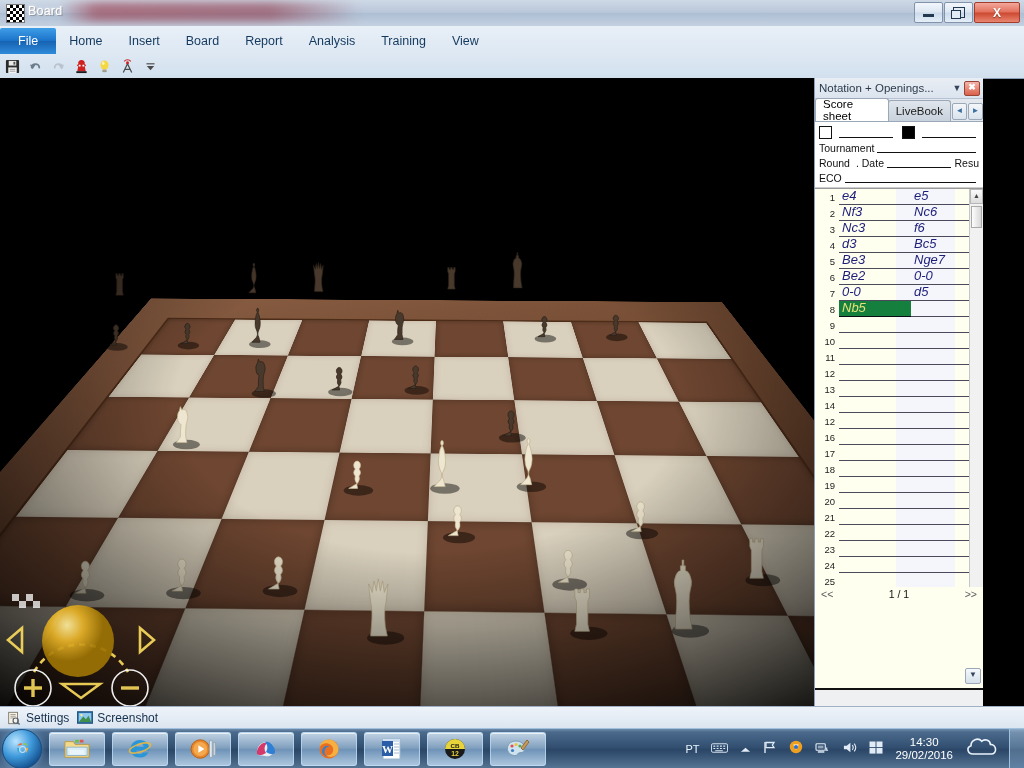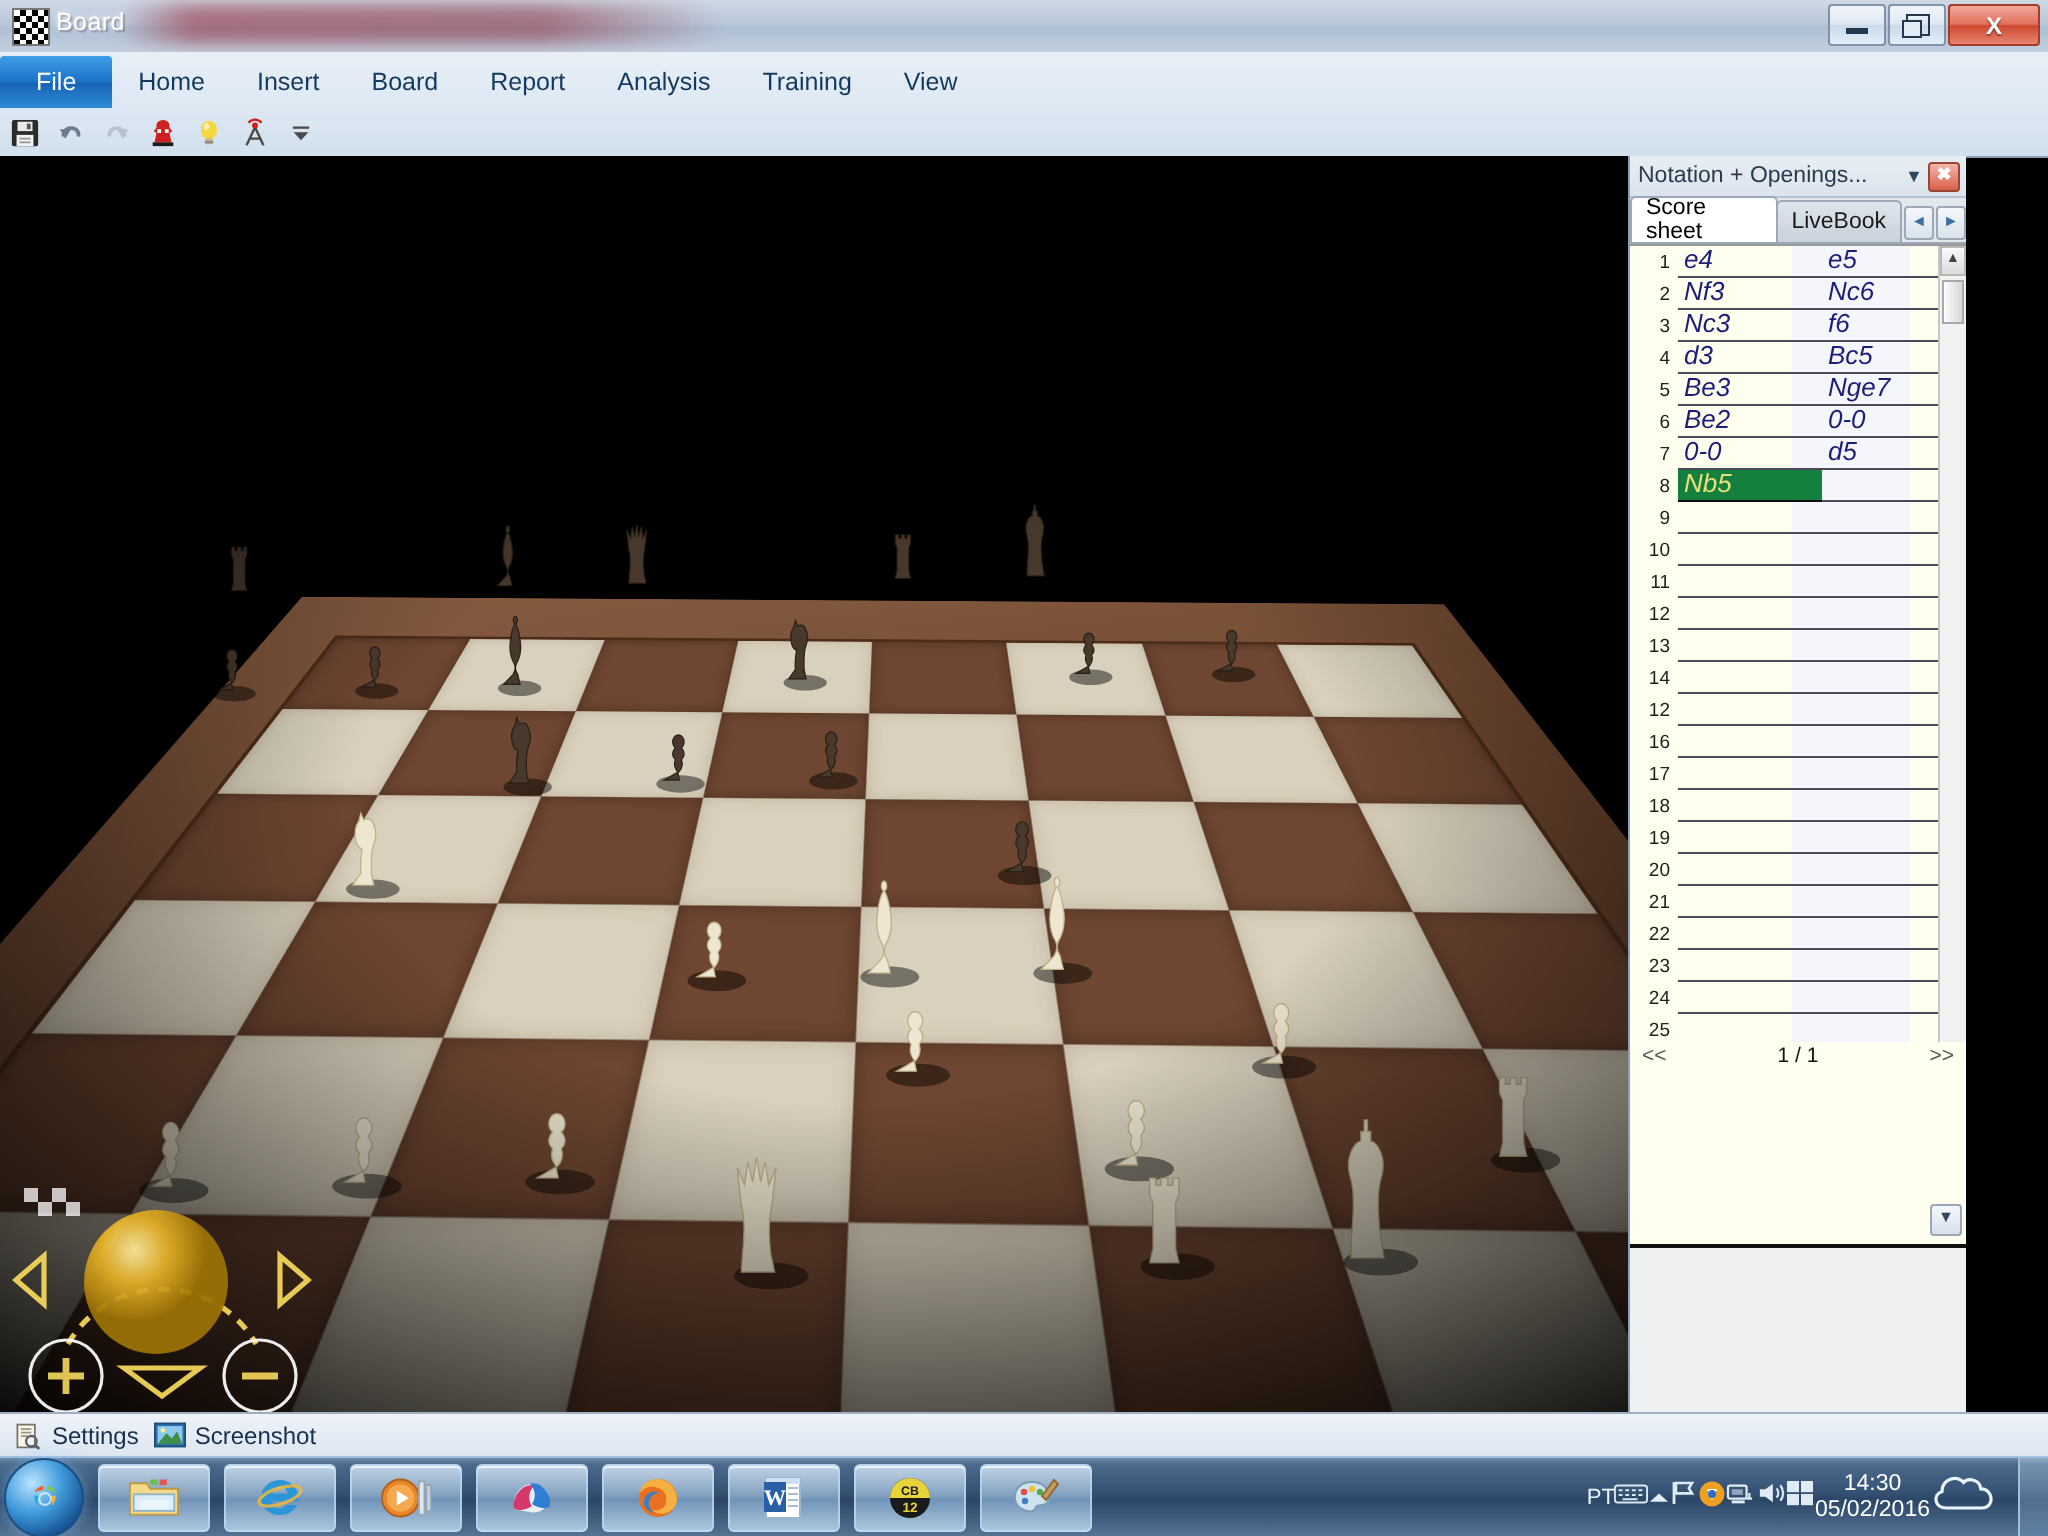--- a/index.html
+++ b/index.html
@@ -194,21 +194,21 @@
     border:1px solid #1d4f80;display:flex;align-items:center;justify-content:center;
     box-shadow:0 0 8px rgba(130,200,255,.5);
   }
   .tb-task{
     width:54px;height:32px;margin-left:7px;border-radius:3px;
     border:1px solid rgba(190,220,245,.75);
     background:linear-gradient(to bottom,rgba(226,240,252,.78),rgba(168,200,230,.66) 48%,rgba(140,180,218,.70) 52%,rgba(205,228,248,.75));
     display:flex;align-items:center;justify-content:center;
     box-shadow:inset 0 1px 0 rgba(255,255,255,.7);
   }
-  .tray{margin-left:auto;display:flex;align-items:center;gap:0;padding-right:4px;}
+  .tray{margin-left:auto;display:flex;align-items:center;gap:12px;padding-right:4px;}
   .tray-txt{font-size:11px;color:#e8f2fb;}
   .clock{display:flex;flex-direction:column;align-items:center;line-height:13px;color:#ffffff;font-size:11.5px;}
   .showdesk{width:14px;height:40px;margin-left:6px;border-left:1px solid #9fc0de;background:linear-gradient(to bottom,rgba(200,225,245,.35),rgba(120,160,200,.3));}
 </style>
 </head>
 <body>
 
 <div id="app">
 
   <div class="titlebar">
@@ -537,20 +537,42 @@
 
     <div class="tabs">
       <div class="tab active">Score sheet</div>
       <div class="tab">LiveBook</div>
       <div class="tabnav">
         <div>◄</div>
         <div>►</div>
       </div>
     </div>
 
+    <div class="sheet-head">
+      <div class="hrow">
+        <div class="boxw"></div>
+        <div class="uline"></div>
+        <div class="boxb"></div>
+        <div class="uline"></div>
+      </div>
+      <div class="hrow">
+        <span class="lbl">Tournament</span>
+        <div class="uline"></div>
+      </div>
+      <div class="hrow">
+        <span class="lbl">Round</span>
+        <span class="lbl" style="margin-left:6px">. Date</span>
+        <div class="uline"></div>
+        <span class="lbl">Resu</span>
+      </div>
+      <div class="hrow">
+        <span class="lbl">ECO</span>
+        <div class="uline"></div>
+      </div>
+    </div>
 
     <div class="movelist">
       <div class="mlcol-shade"></div>
       <div id="moverows" style="position:relative">
           <div class="mrow">
             <div class="mno">1</div>
             <div class="mv">e4</div>
             <div class="mv">e5</div>
           </div>
           <div class="mrow">
@@ -836,21 +858,21 @@
       <span>
         <svg width="14" height="13" viewBox="0 0 14 13">
             <rect x="0.5" y="0.5" width="6" height="5.6" fill="#e0ebf5"></rect>
             <rect x="7.5" y="0.5" width="6" height="5.6" fill="#e0ebf5"></rect>
             <rect x="0.5" y="7" width="6" height="5.6" fill="#e0ebf5"></rect>
             <rect x="7.5" y="7" width="6" height="5.6" fill="#e0ebf5"></rect>
           </svg>
       </span>
       <div class="clock">
         <span>14:30</span>
-        <span>05/02/2016</span>
+        <span>29/02/2016</span>
       </div>
       <span>
         <svg width="34" height="24" viewBox="0 0 34 24">
             <path d="M8 19 C2.5 19 1 12.5 6 10.8 C5.8 5 13 2 16.8 6.2 C19 3.8 25 4.6 25.4 9.4 C31.5 9.2 32.8 18.8 26 19 Z" fill="none" stroke="#eaf3fb" stroke-width="1.6"></path>
           </svg>
       </span>
     </div>
     <div class="showdesk"></div>
   </div>
 </div>

